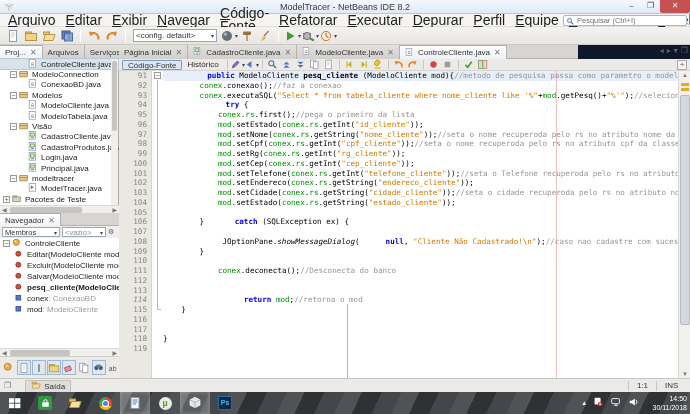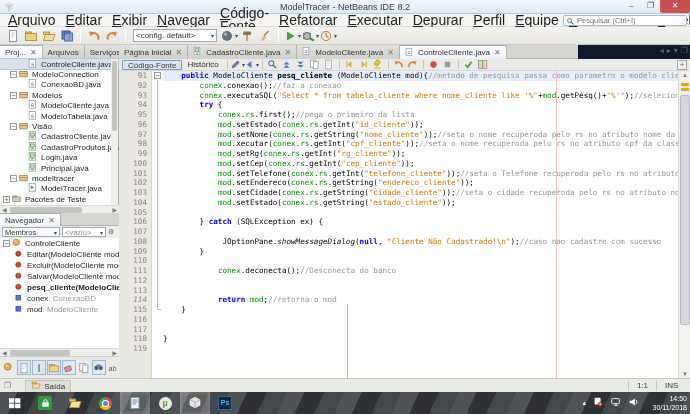--- a/index.html
+++ b/index.html
@@ -97,21 +97,21 @@
   #foldcol { position:absolute; left:34px; top:0; width:10px; height:307px; background:#fff; }
   #foldbox { position:absolute; left:1px; top:1px; width:7px; height:7px;
     border:1px solid #9a9a9a; background:#fff; font-size:7px; line-height:5px;
     text-align:center; color:#555; }
   #foldline { position:absolute; left:4px; top:9px; width:1px; height:229px; background:#b8b8b8; }
   #foldtick { position:absolute; left:4px; top:238px; width:4px; height:1px; background:#b8b8b8; }
   #caretrow { position:absolute; left:34px; top:0; height:9.75px; right:12px; background:#e6eefa; }
   #lines { position:absolute; left:44px; top:0; right:12px; bottom:0; }
   .cline { position:absolute; left:0; height:9.75px; white-space:pre;
     font-family:"DejaVu Sans Mono", monospace; font-size:7.6px; line-height:9.75px; color:#000; }
-  .tk-k { color:#0000e6; font-weight:bold; }
+  .tk-k { color:#0000e6; font-weight:bold;margin-left:26px; }
   .tk-st { color:#ce7b00; }
   .tk-c { color:#969696; }
   .tk-f { color:#009300; }
   .tk-d { font-weight:bold; }
   .tk-it { font-style:italic; }
   .tk-sf { color:#009300; font-style:italic; }
   #marginline { position:absolute; left:437px; top:0; width:1px; height:307px; background:#f2bdbd; }
   #strayguide { position:absolute; left:228px; top:233px; width:1px; height:74px; background:#e8b050; }
   #edscroll { position:absolute; right:0; top:0; width:12px; height:307px; background:#f1f0ed;
     border-left:1px solid #dcdad6; }
@@ -732,21 +732,21 @@
     </div>
     <div id="marginline"></div>
     <div id="lines">
         <div class="cline" style="top: 0px;"><span>    </span><span class="tk-k">public</span><span> ModeloCliente </span><span class="tk-d">pesq_cliente</span><span> (ModeloCliente mod){</span><span class="tk-c">//metodo de pesquisa passa como parametro o modelo clientes</span></div>
         <div class="cline" style="top: 9.75px;"><span>        </span><span class="tk-f">conex</span><span>.conexao();</span><span class="tk-c">//faz a conexao</span></div>
         <div class="cline" style="top: 19.5px;"><span>        </span><span class="tk-f">conex</span><span>.executaSQL(</span><span class="tk-st">"Select * from tabela_cliente where nome_cliente like '%"</span><span>+</span><span class="tk-f">mod</span><span>.getPesq()+</span><span class="tk-st">"%'"</span><span>);</span><span class="tk-c">//seleciona</span></div>
         <div class="cline" style="top: 29.25px;"><span>        </span><span class="tk-k">try</span><span> {</span></div>
         <div class="cline" style="top: 39px;"><span>            </span><span class="tk-f">conex</span><span>.</span><span class="tk-f">rs</span><span>.first();</span><span class="tk-c">//pega o primeiro da lista</span></div>
         <div class="cline" style="top: 48.75px;"><span>            </span><span class="tk-f">mod</span><span>.setEstado(</span><span class="tk-f">conex</span><span>.</span><span class="tk-f">rs</span><span>.getInt(</span><span class="tk-st">"id_cliente"</span><span>));</span></div>
         <div class="cline" style="top: 58.5px;"><span>            </span><span class="tk-f">mod</span><span>.setNome(</span><span class="tk-f">conex</span><span>.</span><span class="tk-f">rs</span><span>.getString(</span><span class="tk-st">"nome_cliente"</span><span>));</span><span class="tk-c">//seta o nome recuperoda pelo rs no atributo nome da classe</span></div>
-        <div class="cline" style="top: 68.25px;"><span>            </span><span class="tk-f">mod</span><span>.xecutar(</span><span class="tk-f">conex</span><span>.</span><span class="tk-f">rs</span><span>.getInt(</span><span class="tk-st">"cpf_cliente"</span><span>));</span><span class="tk-c">//seta o nome recuperoda pelo rs no atributo cpf da classe modelo</span></div>
+        <div class="cline" style="top: 68.25px;"><span>            </span><span class="tk-f">mod</span><span>.setCpf(</span><span class="tk-f">conex</span><span>.</span><span class="tk-f">rs</span><span>.getInt(</span><span class="tk-st">"cpf_cliente"</span><span>));</span><span class="tk-c">//seta o nome recuperoda pelo rs no atributo cpf da classe modelo</span></div>
         <div class="cline" style="top: 78px;"><span>            </span><span class="tk-f">mod</span><span>.setRg(</span><span class="tk-f">conex</span><span>.</span><span class="tk-f">rs</span><span>.getInt(</span><span class="tk-st">"rg_cliente"</span><span>));</span></div>
         <div class="cline" style="top: 87.75px;"><span>            </span><span class="tk-f">mod</span><span>.setCep(</span><span class="tk-f">conex</span><span>.</span><span class="tk-f">rs</span><span>.getInt(</span><span class="tk-st">"cep_cliente"</span><span>));</span></div>
         <div class="cline" style="top: 97.5px;"><span>            </span><span class="tk-f">mod</span><span>.setTelefone(</span><span class="tk-f">conex</span><span>.</span><span class="tk-f">rs</span><span>.getInt(</span><span class="tk-st">"telefone_cliente"</span><span>));</span><span class="tk-c">//seta o Telefone recuperoda pelo rs no atributo nome da classe</span></div>
         <div class="cline" style="top: 107.25px;"><span>            </span><span class="tk-f">mod</span><span>.setEndereco(</span><span class="tk-f">conex</span><span>.</span><span class="tk-f">rs</span><span>.getString(</span><span class="tk-st">"endereco_cliente"</span><span>));</span></div>
         <div class="cline" style="top: 117px;"><span>            </span><span class="tk-f">mod</span><span>.setCidade(</span><span class="tk-f">conex</span><span>.</span><span class="tk-f">rs</span><span>.getString(</span><span class="tk-st">"cidade_cliente"</span><span>));</span><span class="tk-c">//seta o cidade recuperoda pelo rs no atributo nome da classe</span></div>
         <div class="cline" style="top: 126.75px;"><span>            </span><span class="tk-f">mod</span><span>.setEstado(</span><span class="tk-f">conex</span><span>.</span><span class="tk-f">rs</span><span>.getString(</span><span class="tk-st">"estado_cliente"</span><span>));</span></div>
         <div class="cline" style="top: 136.5px;"></div>
         <div class="cline" style="top: 146.25px;"><span>        } </span><span class="tk-k">catch</span><span> (SQLException ex) {</span></div>
         <div class="cline" style="top: 165.75px;"><span>             JOptionPane.</span><span class="tk-it">showMessageDialog</span><span>(</span><span class="tk-k">null</span><span>, </span><span class="tk-st">"Cliente Não Cadastrado!\n"</span><span>);</span><span class="tk-c">//caso nao cadastre com sucesso</span></div>
         <div class="cline" style="top: 175.5px;"><span>        }</span></div>

